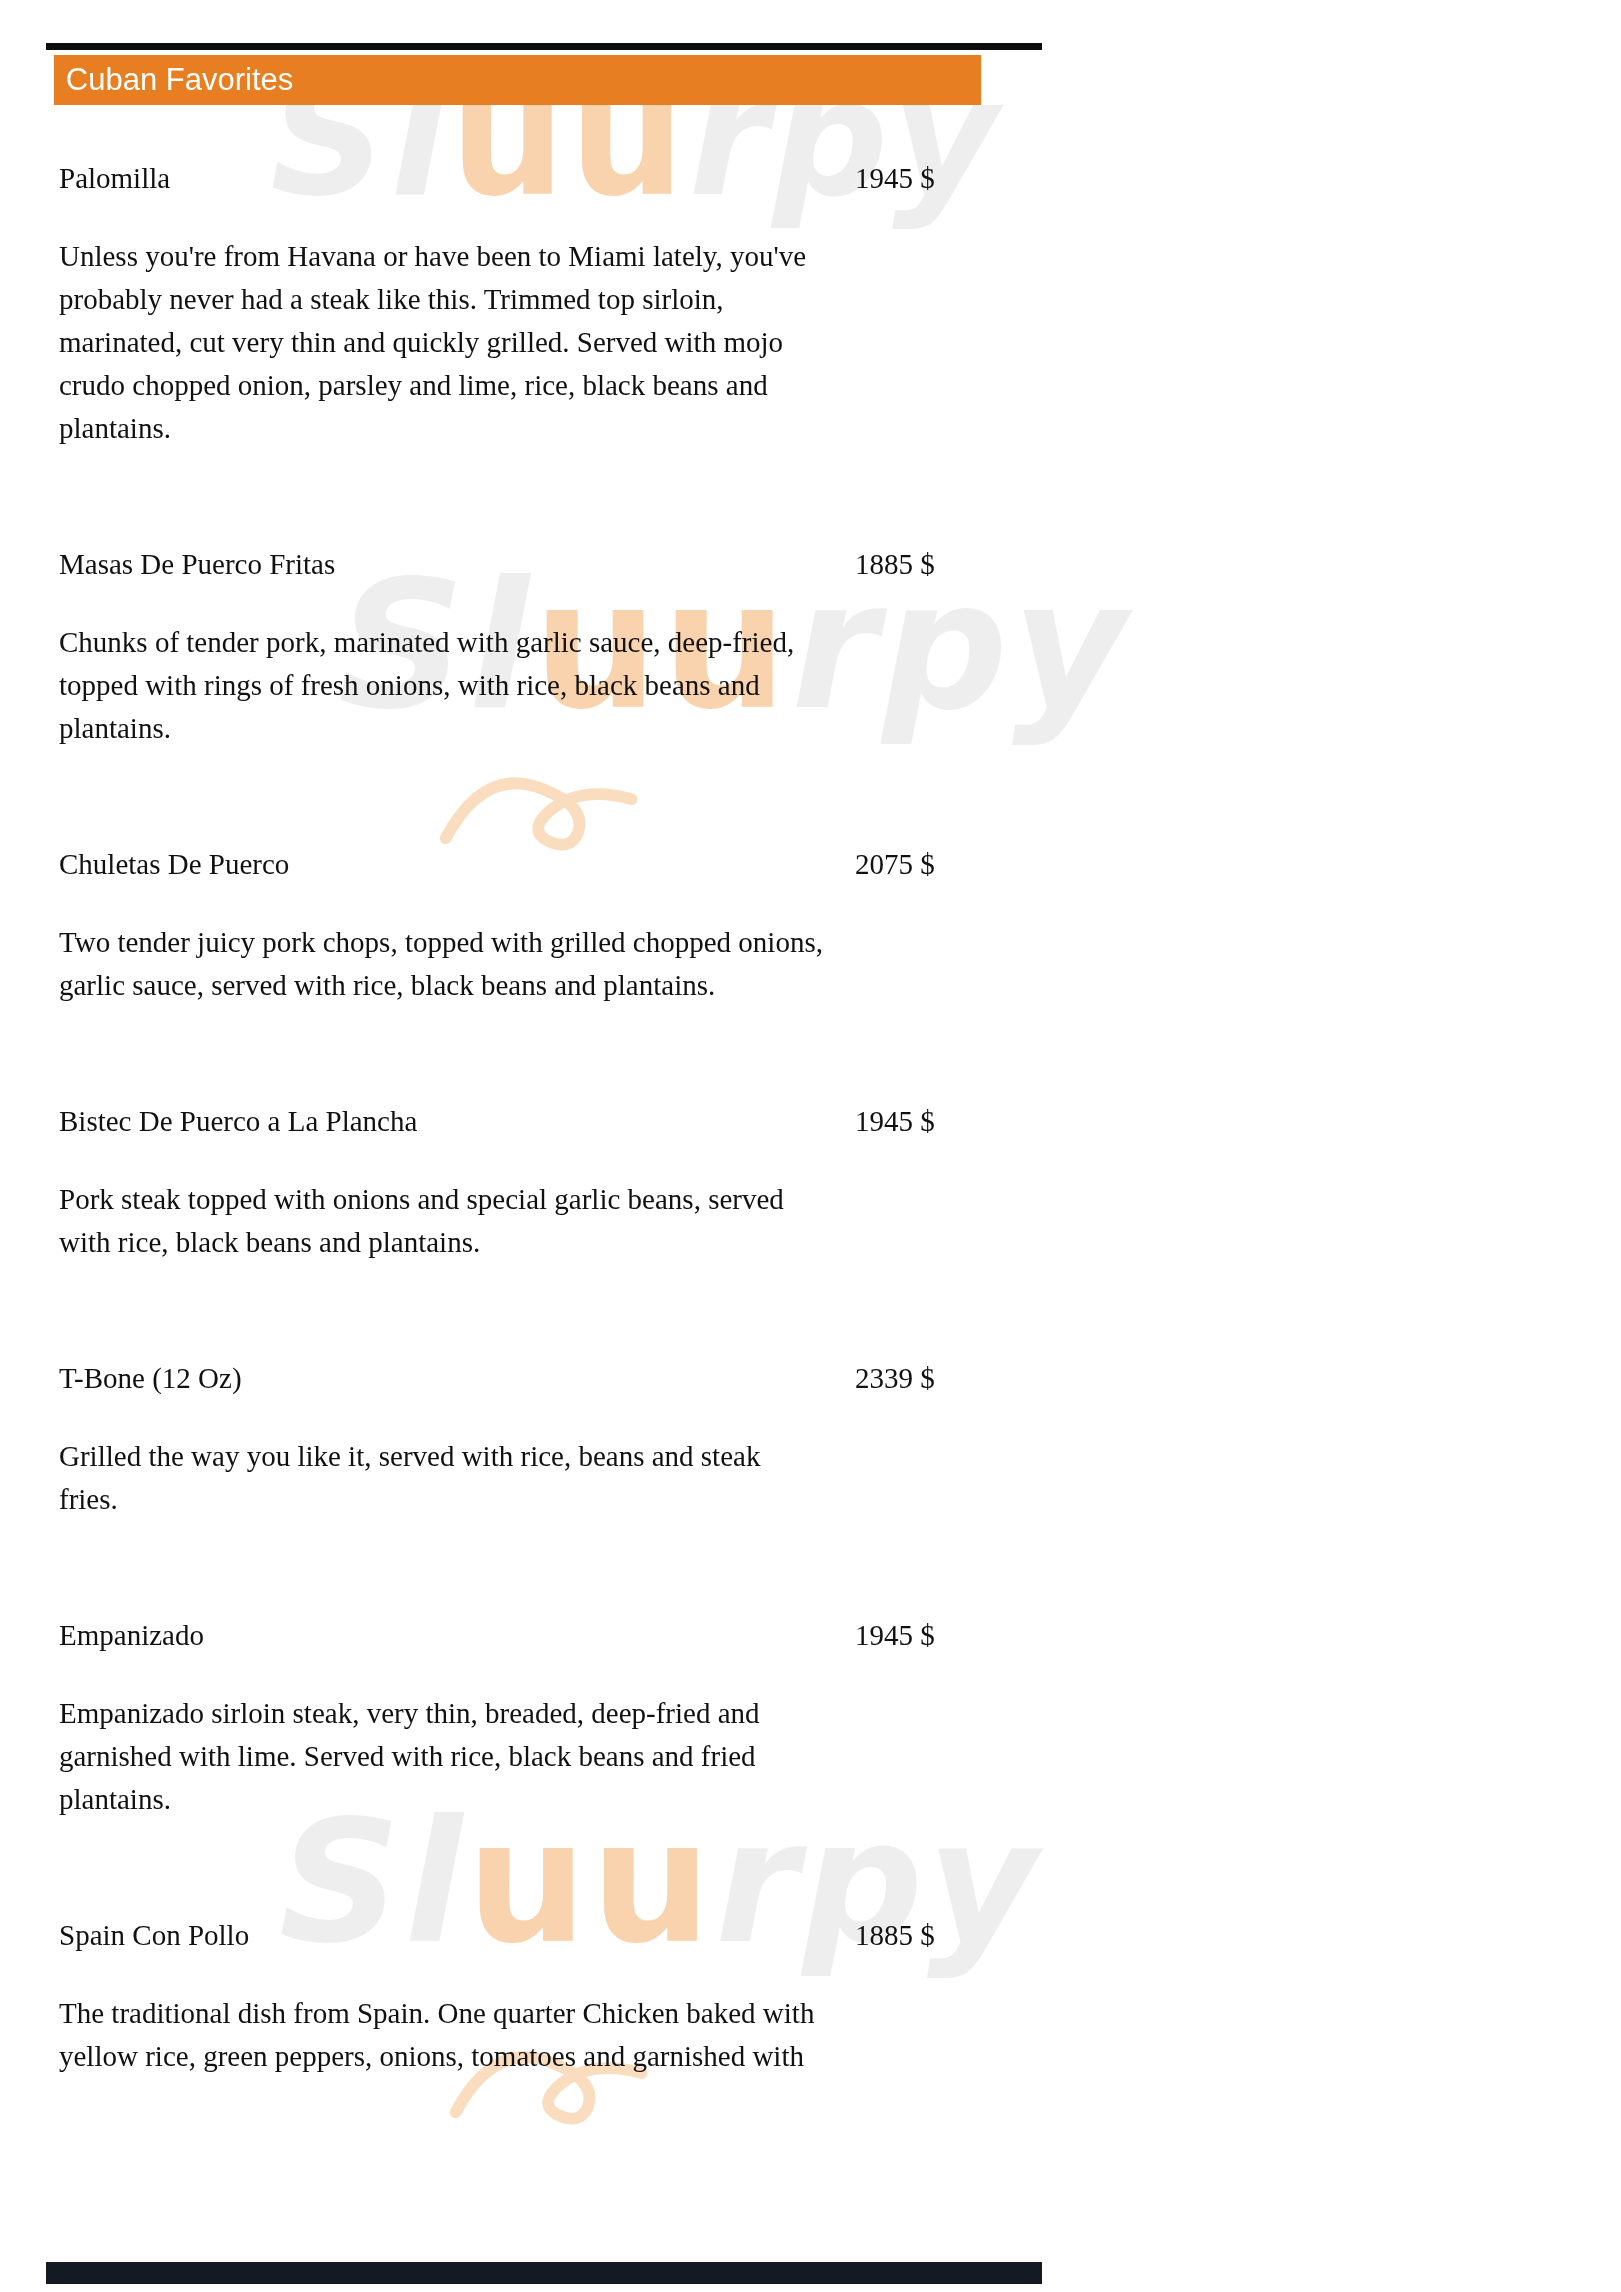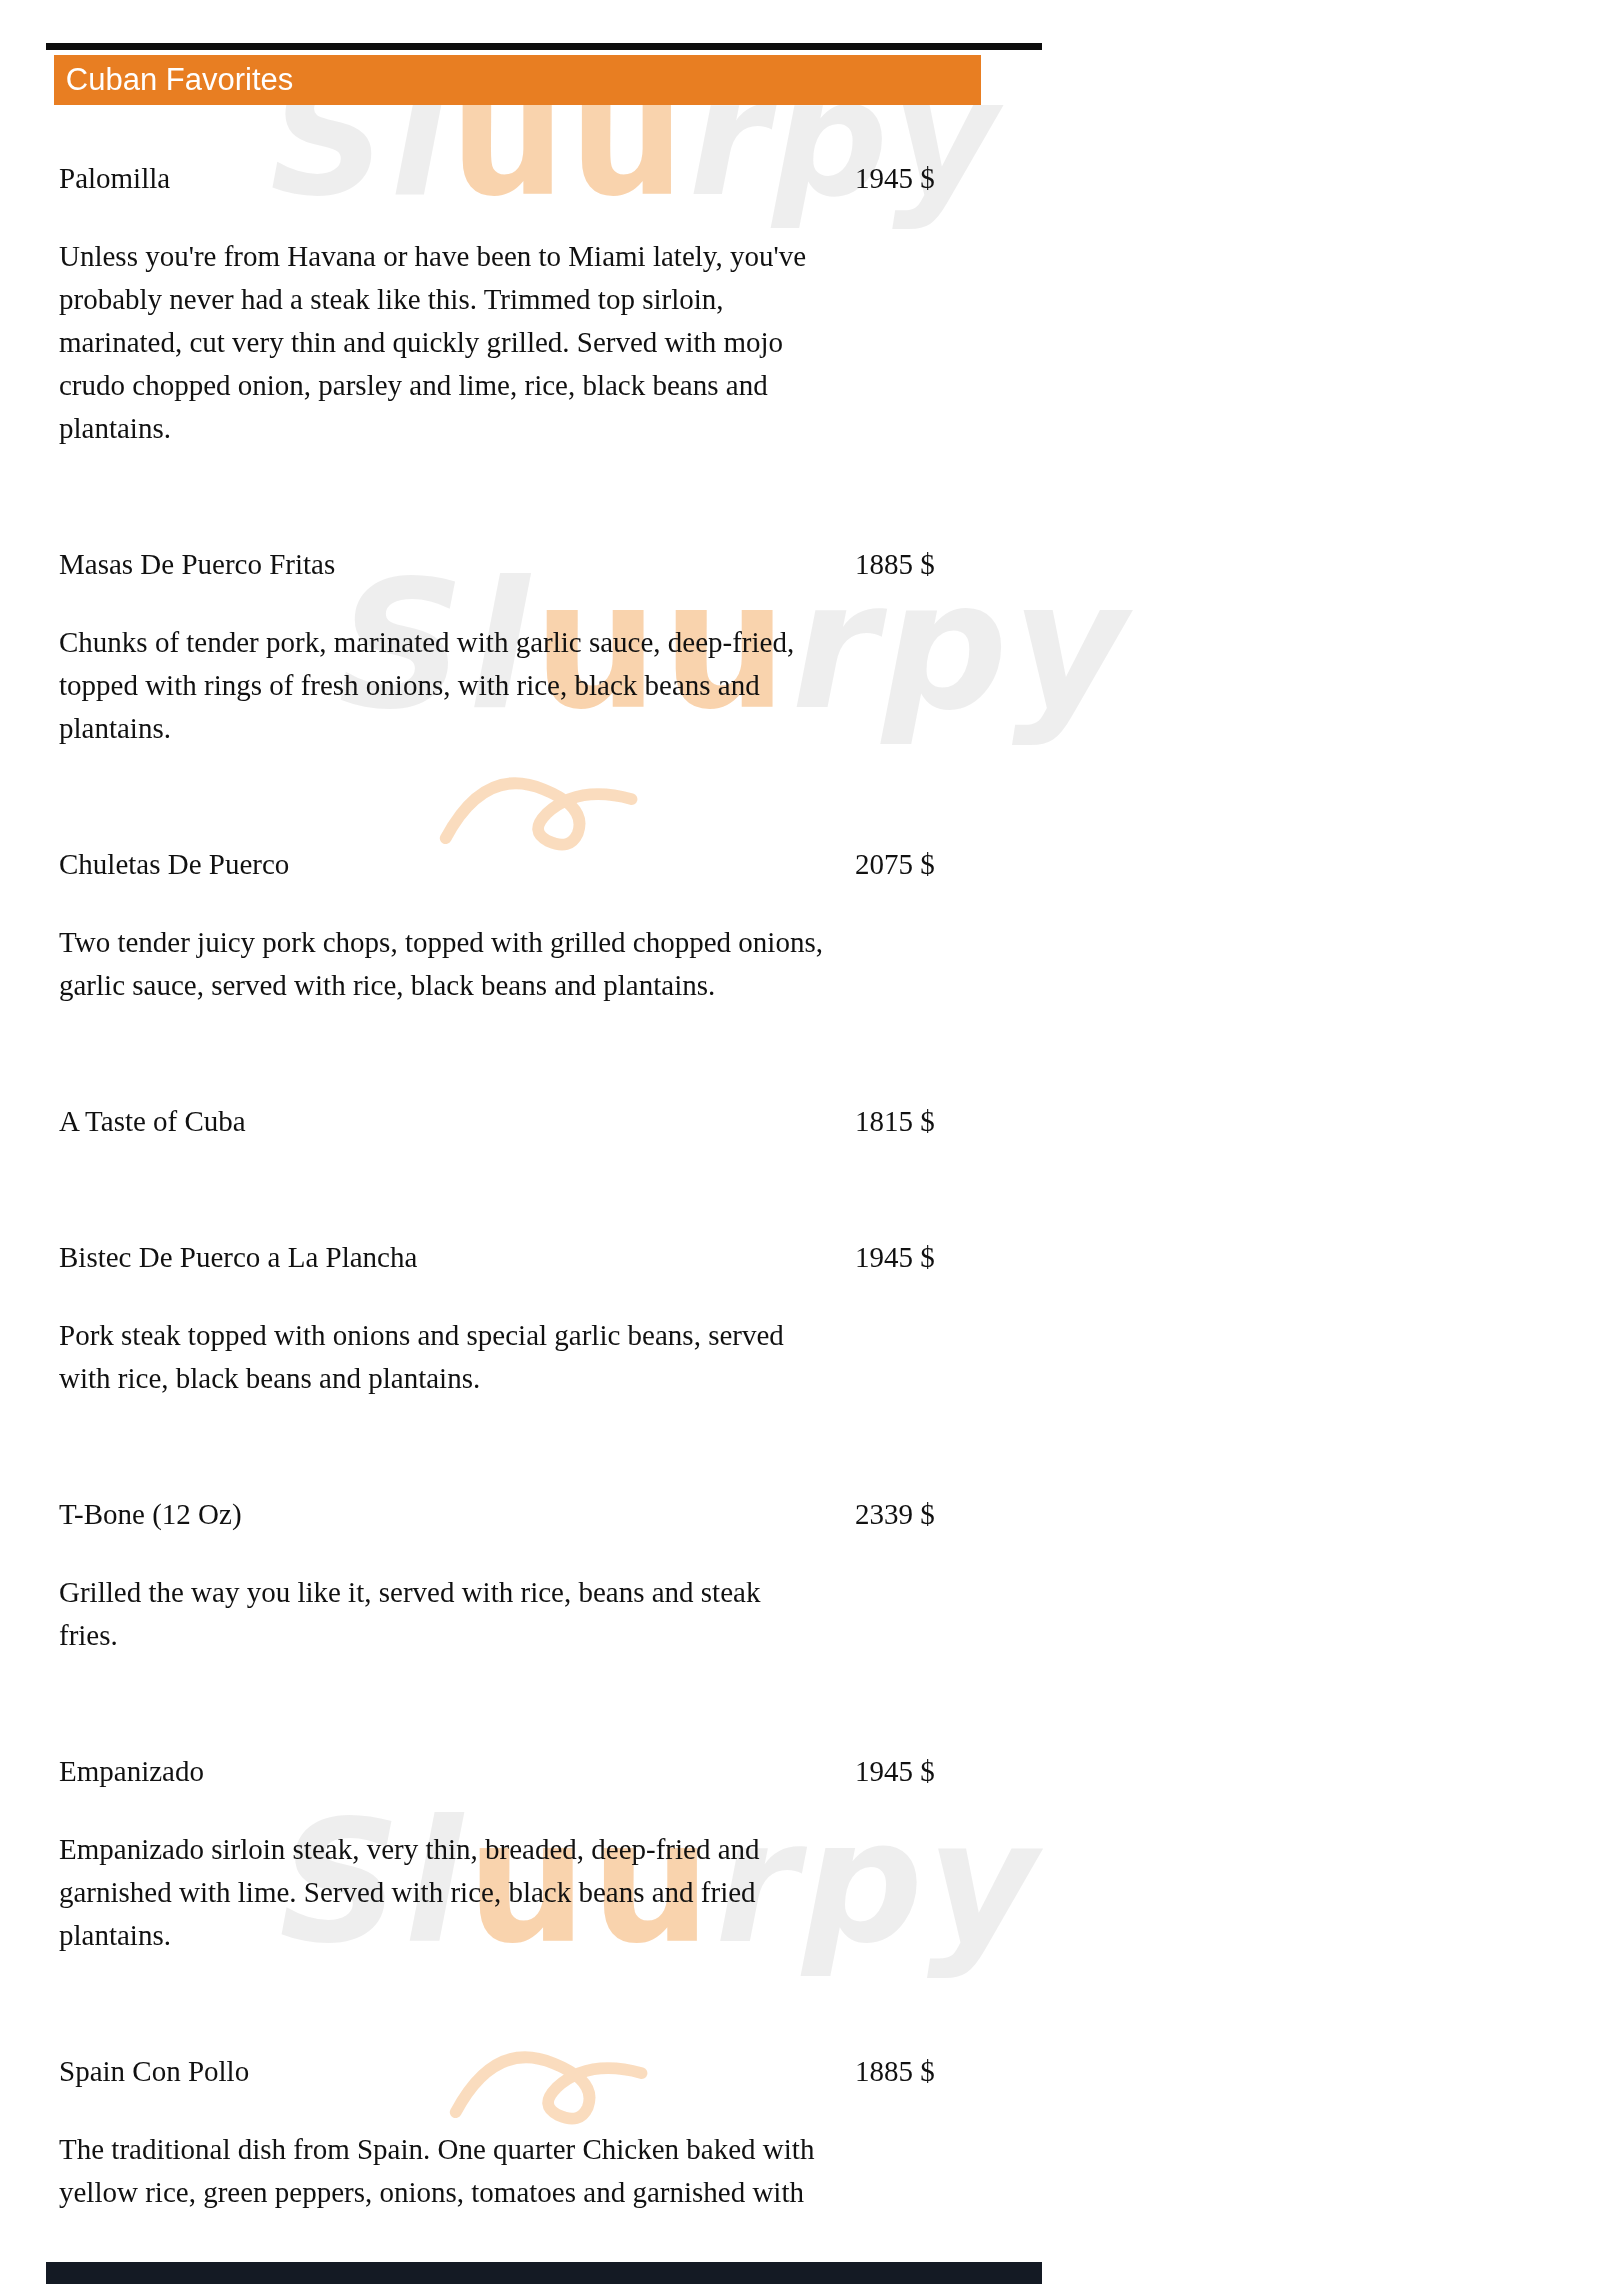--- a/index.html
+++ b/index.html
@@ -105,24 +105,20 @@
 
     <div class="item">
       <div class="item-row">
         <div class="item-name">Chuletas De Puerco</div>
         <div class="item-price">2075 $</div>
       </div>
       <div class="item-desc">Two tender juicy pork chops, topped with grilled chopped onions, garlic sauce, served with rice, black beans and plantains.</div>
     </div>
 
     <div class="item">
-      <div class="item-row">
-        <div class="item-name">A Taste of Cuba</div>
-        <div class="item-price">1815 $</div>
-      </div>
     </div>
 
     <div class="item">
       <div class="item-row">
         <div class="item-name">Bistec De Puerco a La Plancha</div>
         <div class="item-price">1945 $</div>
       </div>
       <div class="item-desc">Pork steak topped with onions and special garlic beans, served with rice, black beans and plantains.</div>
     </div>
 

